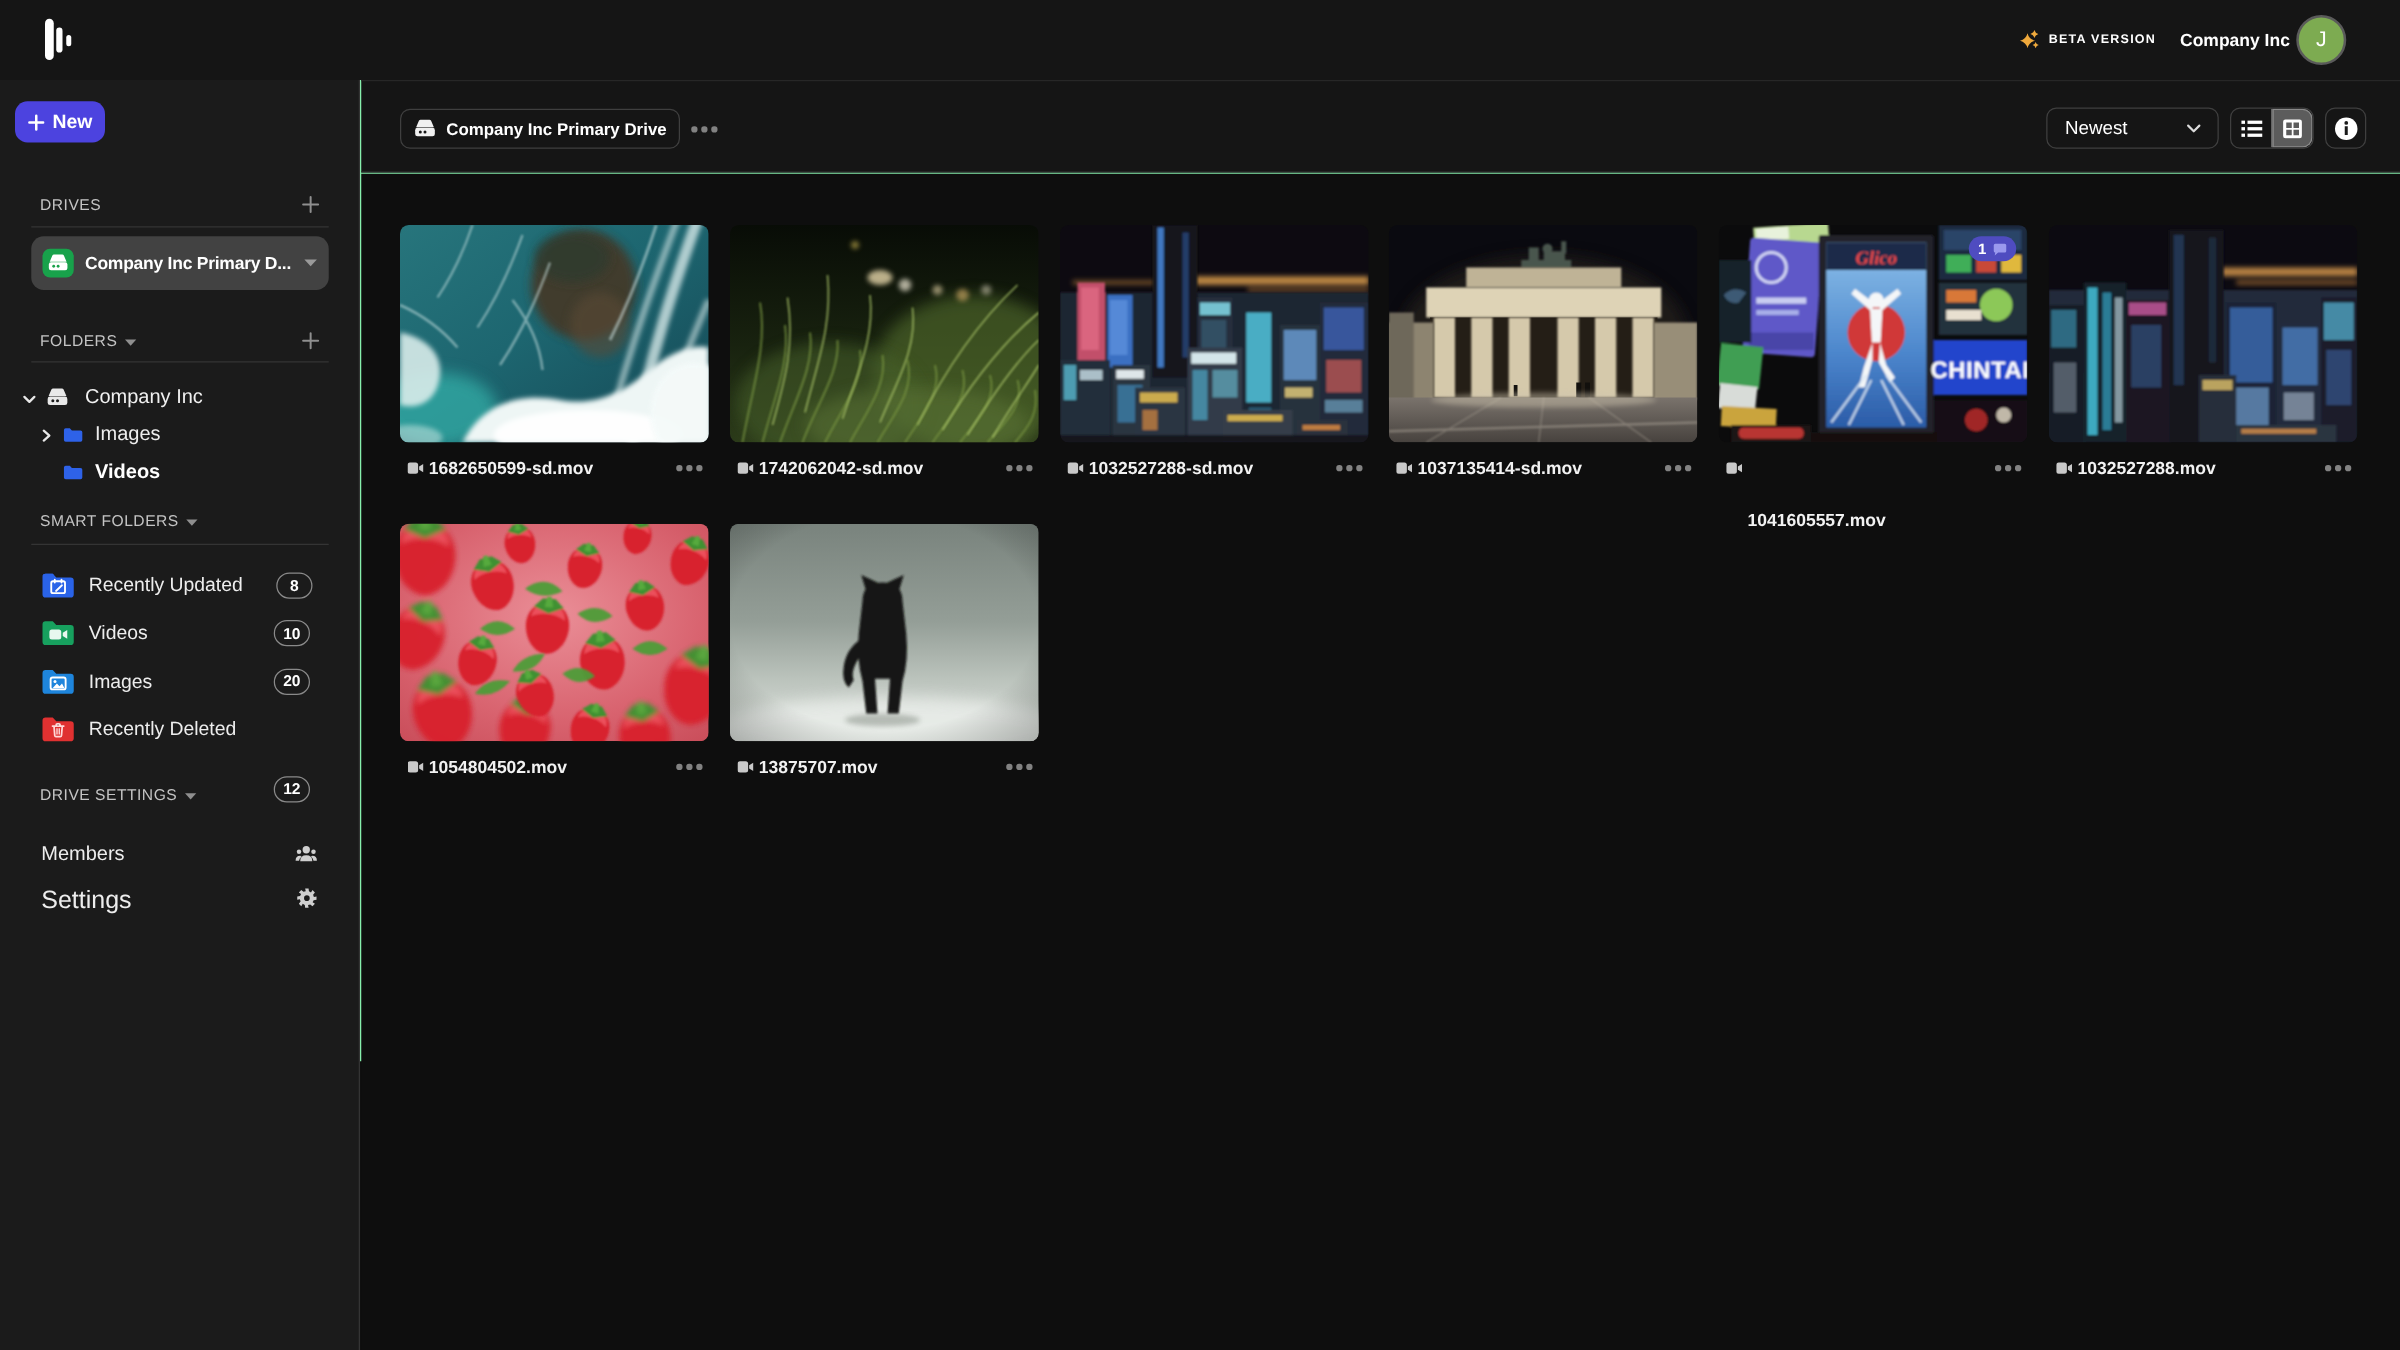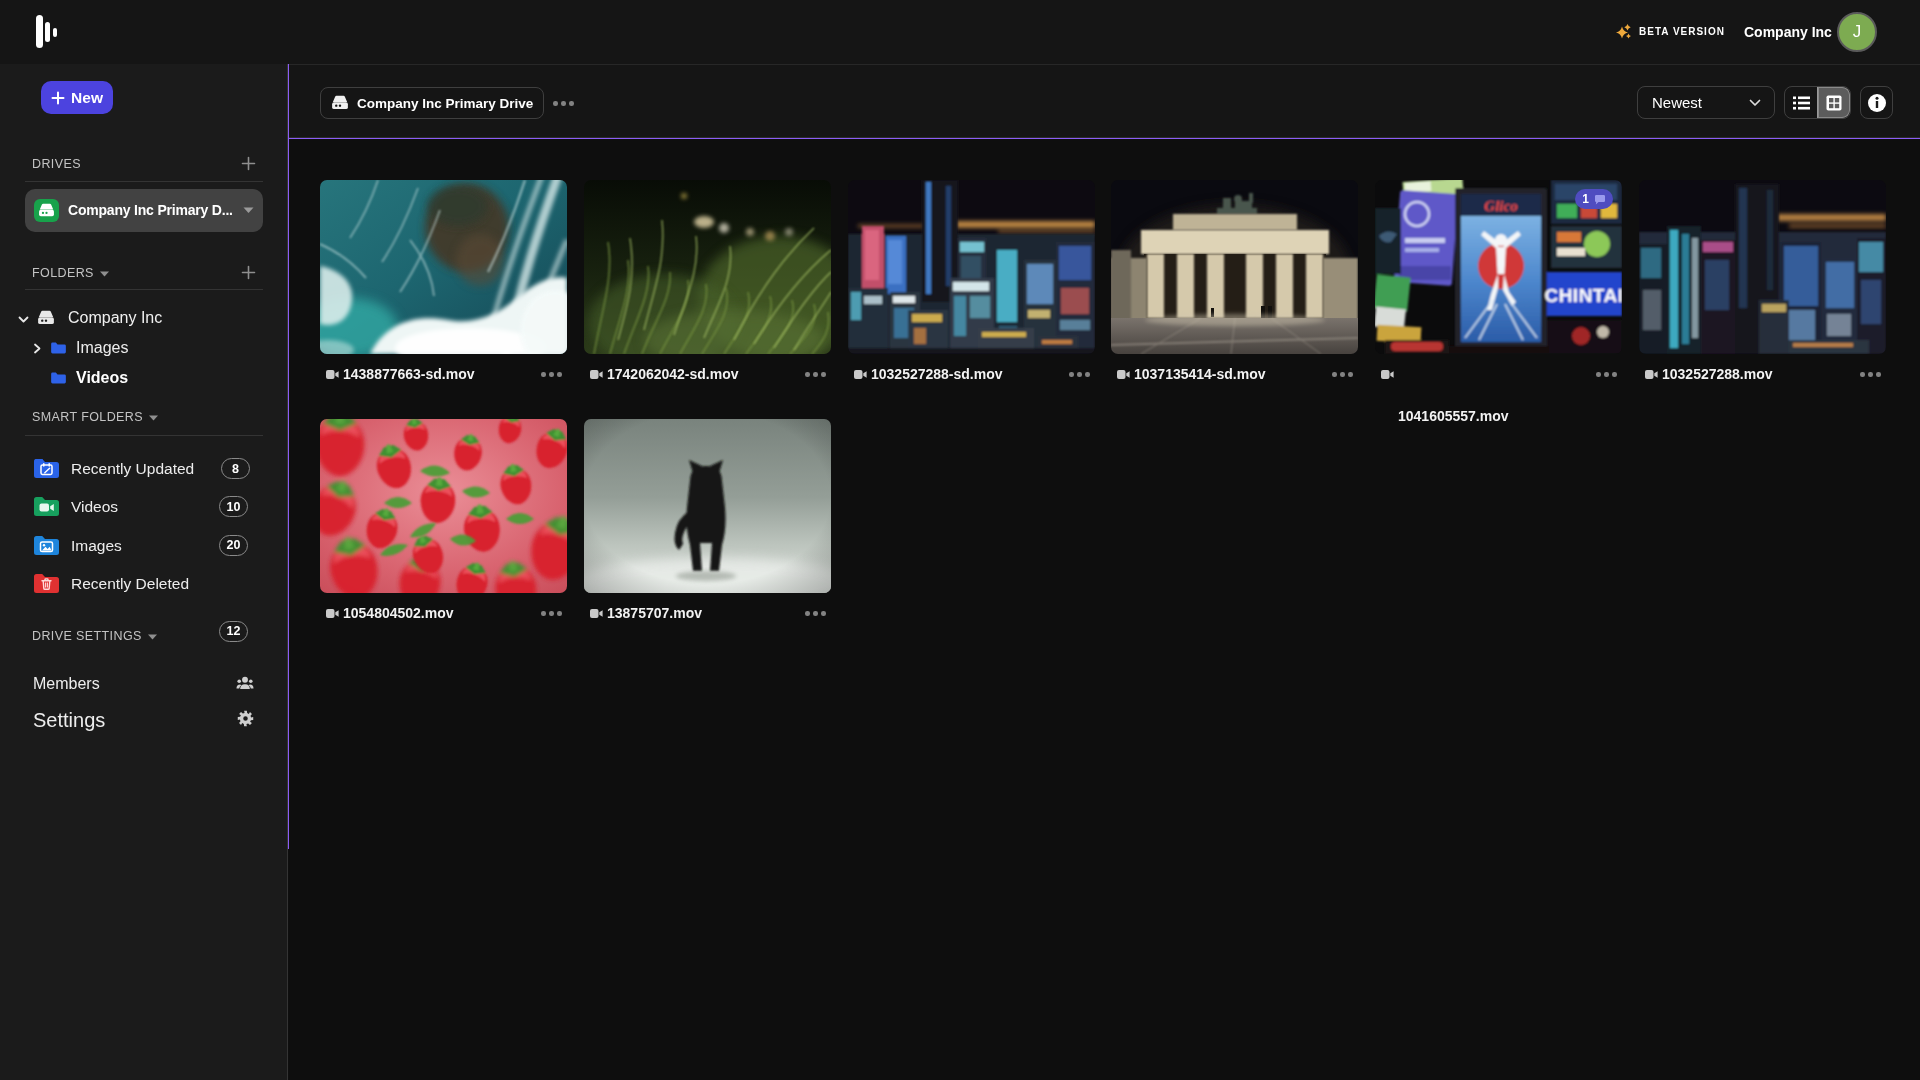--- a/index.html
+++ b/index.html
@@ -1,18 +1,18 @@
 <!DOCTYPE html>
 <html><head>
 <meta charset="utf-8">
 <style>
   * { margin:0; padding:0; box-sizing:border-box; }
   html,body { width:1920px; height:1080px; overflow:hidden; background:#0f0f0f; }
   body { font-family:"Liberation Sans", sans-serif; -webkit-font-smoothing:antialiased; }
-  #app { position:relative; width:1920px; height:849px; background:#8b5cf6; }
+  #app { position:relative; width:1920px; height:849px; background:#86efac; }
   .abs { position:absolute; }
   
   #topbar { position:absolute; left:0; top:0; width:1920px; height:64px; background:#151515; }
   
   #sidebar { position:absolute; left:0; top:64px; width:288px; height:1016px; background:#1b1b1b; border-right:1px solid #343434; }
   
   #toolbar { position:absolute; left:289px; top:64px; width:1631px; height:74px; background:#151515; border-top:1px solid #272727; border-bottom:1px solid #2b2b2b; }
   #content { position:absolute; left:289px; top:139px; width:1631px; height:941px; background:#0e0e0e; }
   .hdr { position:absolute; font-size:12.5px; color:#c4c4c4; letter-spacing:0.4px; font-weight:400; }
   .sepline { position:absolute; height:1px; background:#343434; }
@@ -38,21 +38,21 @@
       <path fill="#efa93c" d="M12.5 1 Q13.2 3.5 15.7 4.2 Q13.2 4.9 12.5 7.4 Q11.8 4.9 9.3 4.2 Q11.8 3.5 12.5 1 Z"></path>
       <path fill="#efa93c" d="M13.5 10.5 Q14 12.5 16 13 Q14 13.5 13.5 15.5 Q13 13.5 11 13 Q13 12.5 13.5 10.5 Z"></path>
     </svg>
     <div class="abs" style="left:1639px;top:26px;font-size:10px;font-weight:700;letter-spacing:1.0px;color:#fff;">BETA VERSION</div>
     <div class="abs" style="left:1744px;top:24px;font-size:14px;font-weight:700;color:#fff;">Company Inc</div>
     <div class="abs" style="left:1837px;top:12px;width:40px;height:40px;border-radius:50%;background:#7dab51;border:2px solid #5a5a5a;display:flex;align-items:center;justify-content:center;color:#fff;font-size:17px;font-weight:400;">J</div>
   </div>
 
   <div id="sidebar">
 
-    <div class="abs" style="left:41px;top:17px;width:72px;height:33px;border-radius:10px;background:#4c43df;display:flex;align-items:center;justify-content:center;gap:6px;">
+    <div class="abs" style="left:12px;top:17px;width:72px;height:33px;border-radius:10px;background:#4c43df;display:flex;align-items:center;justify-content:center;gap:6px;">
       <svg width="14" height="14" viewBox="0 0 14 14">
           <path stroke="#fff" stroke-width="2" stroke-linecap="round" d="M7 1.5 V12.5 M1.5 7 H12.5"></path>
         </svg>
       <span style="color:#fff;font-size:15.5px;font-weight:600;">New</span>
     </div>
 
     <div class="hdr" style="left:32px;top:93px;">DRIVES</div>
     <svg class="abs" style="left:241px;top:92px;" width="15" height="15" viewBox="0 0 15 15">
         <path stroke="#8f8f8f" stroke-width="1.6" stroke-linecap="round" d="M7.5 1.5 V13.5 M1.5 7.5 H13.5"></path>
       </svg>
@@ -263,21 +263,21 @@
         <ellipse cx="150" cy="168" rx="75" ry="20" fill="#ffffff" opacity="0.9" filter="url(#b2)"></ellipse>
         <ellipse cx="235" cy="150" rx="35" ry="40" fill="#f4faf9" opacity="0.9" filter="url(#b2)"></ellipse>
         <path d="M0 86 C 20 90 34 102 32 120 C 30 140 16 148 0 144 Z" fill="#d8ecea" opacity="0.9" filter="url(#b2)"></path>
         <ellipse cx="8" cy="170" rx="26" ry="10" fill="#c8e6e2" opacity="0.55" filter="url(#b2)"></ellipse>
       </svg>
     </div>
     <svg class="camico" style="left:37px;top:230px;" width="13" height="11" viewBox="0 0 13 11">
         <rect x="0" y="1" width="8.5" height="9" rx="2" fill="#c9c9c9"></rect>
         <path fill="#c9c9c9" d="M9.3 4.2 L12.6 2.2 V8.8 L9.3 6.8 Z"></path>
       </svg>
-    <div class="caption" style="left:54px;top:227px;">1438877663-sd.mov</div>
+    <div class="caption" style="left:54px;top:227px;">1682650599-sd.mov</div>
     <div class="dots3" style="left:252px;top:233px;">
         <i></i>
         <i></i>
         <i></i>
       </div>
 
     <div class="thumb" style="left:295px;top:41px;">
       <svg width="247" height="174" viewBox="0 0 247 174">
         <defs>
           <linearGradient id="t2g" x1="0" y1="0" x2="0" y2="1">

